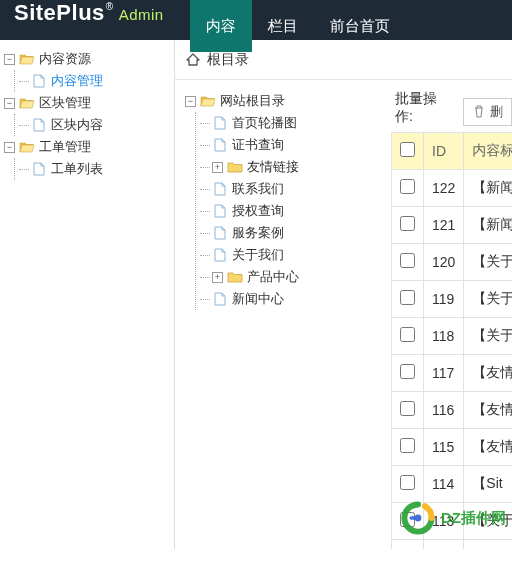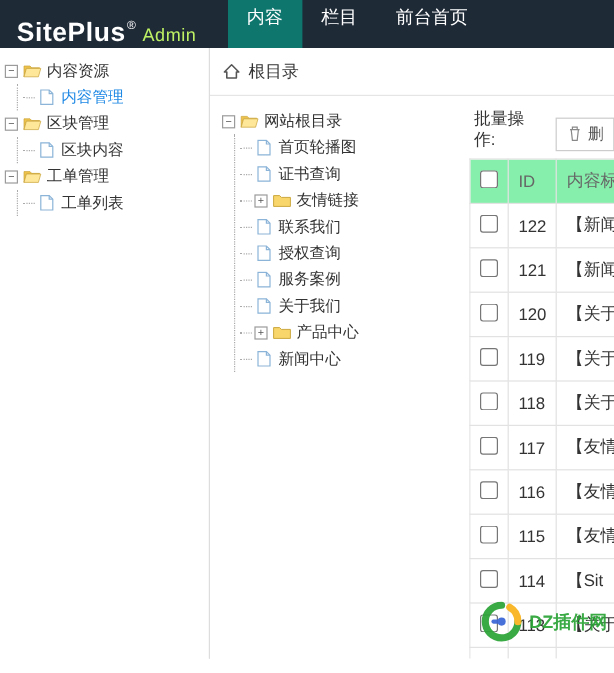--- a/index.html
+++ b/index.html
@@ -1,18 +1,18 @@
 <!DOCTYPE html>
 <html><head>
 <meta charset="utf-8">
 <style>
 * { margin: 0; padding: 0; box-sizing: border-box; }
 body { font-family: "Microsoft YaHei", Arial, sans-serif; font-size: 13px; color: #333; background: #fff; width: 512px; height: 561px; overflow: hidden; position: relative; }
 
-.topbar { background: #1f2a37; height: 40px; display: flex; align-items: flex-end; color: #fff; }
+.topbar { background: #1f2a37; height: 40px; display: flex; align-items: flex-start; color: #fff; }
 .logo { font-size: 22px; font-weight: 400; padding: 0 14px; letter-spacing: 0.5px; display: flex; align-items: baseline; }
 .logo-bold { font-weight: 700; }
 .logo-reg { font-size: 10px; position: relative; top: -10px; left: 1px; }
 .logo-admin { font-size: 15px; margin-left: 6px; color: #bef264; }
 .nav { display: flex; margin-left: 12px; }
 .nav-item { padding: 0 16px; height: 52px; display: flex; align-items: center; font-size: 15px; cursor: pointer; }
 .nav-item.active { background: #0f766e; }
 
 .body { display: flex; height: calc(561px - 52px); }
 
@@ -34,21 +34,21 @@
 
 .content { flex: 1; display: flex; overflow: hidden; padding: 10px 0 0 10px; gap: 14px; }
 .mid-tree { width: 192px; }
 
 .right { flex: 1; overflow: hidden; }
 .batch-bar { display: flex; align-items: flex-end; gap: 16px; font-size: 14px; margin-bottom: 6px; padding-left: 4px; }
 .btn { border: 1px solid #ccc; background: #fff; padding: 4px 8px; font-size: 13px; display: inline-flex; align-items: center; gap: 4px; cursor: pointer; color: #555; }
 
 table { border-collapse: collapse; width: 100%; }
 th, td { border: 1px solid #e2e2e2; padding: 9px 8px; text-align: left; font-size: 14px; font-weight: normal; white-space: nowrap; }
-th { background: #86efac; color: #666; }
+th { background: #fef9c3; color: #666; }
 td.chk, th.chk { width: 34px; text-align: center; }
 input[type=checkbox] { width: 15px; height: 15px; cursor: pointer; }
 
 .watermark { position: absolute; right: 6px; bottom: 26px; text-align: left; pointer-events: none; opacity: 0.92; }
 .wm-logo { display: flex; align-items: center; justify-content: center; gap: 2px; }
 .wm-text { font-size: 15px; font-weight: 700; color: #2aa336; margin-left: 4px; }
 .wm-sub { font-size: 10px; color: #8bb893; letter-spacing: 1px; margin-top: 2px; }
 </style>
 </head>
 <body>

